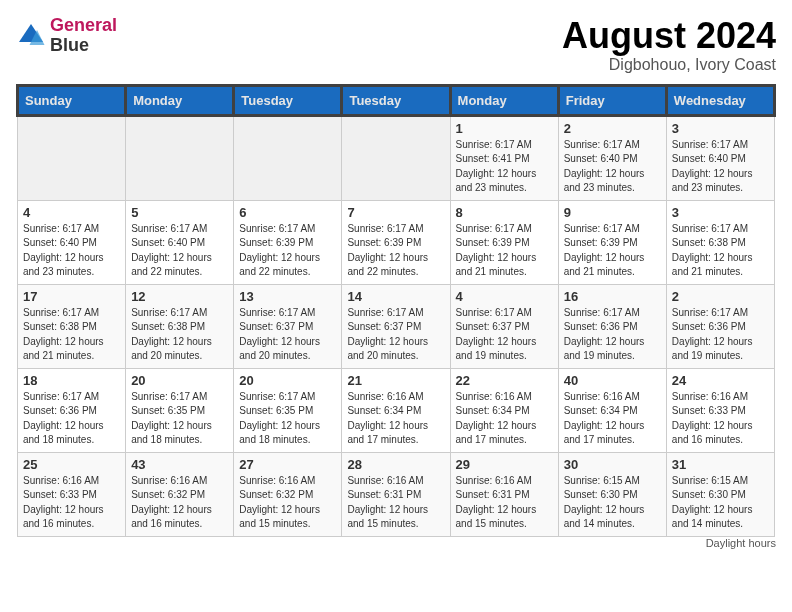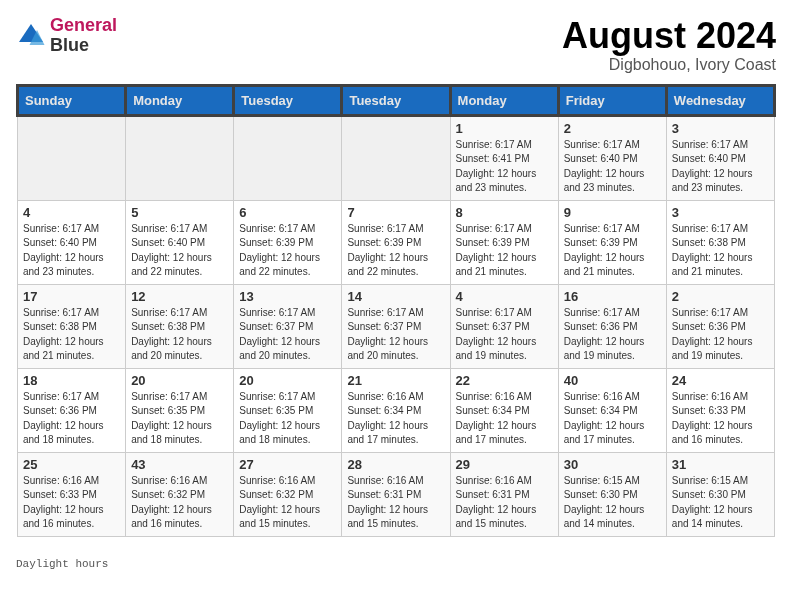--- a/index.html
+++ b/index.html
@@ -84,25 +84,24 @@
     }
     .day-detail {
       font-size: 10px;
       line-height: 1.45;
       color: #333;
     }
     .empty-cell {
       background: #f0f0f0 !important;
     }
     .footer {
-      margin-top: 21px;
+      margin-top: 0;
       font-size: 11px;
       color: #555;
-      text-align: left;
-      font-family: Liberation Mono, monospace;
+      text-align: right;
     }
   </style>
 </head>
 <body>
 
 <div class="header">
   <div class="logo">
     <svg class="logo-icon" viewBox="0 0 40 40">
       <polygon points="20,4 36,28 4,28" fill="#1a6bbf"></polygon>
       <polygon points="28,12 38,32 18,32" fill="#3a9ad9" opacity="0.7"></polygon>

